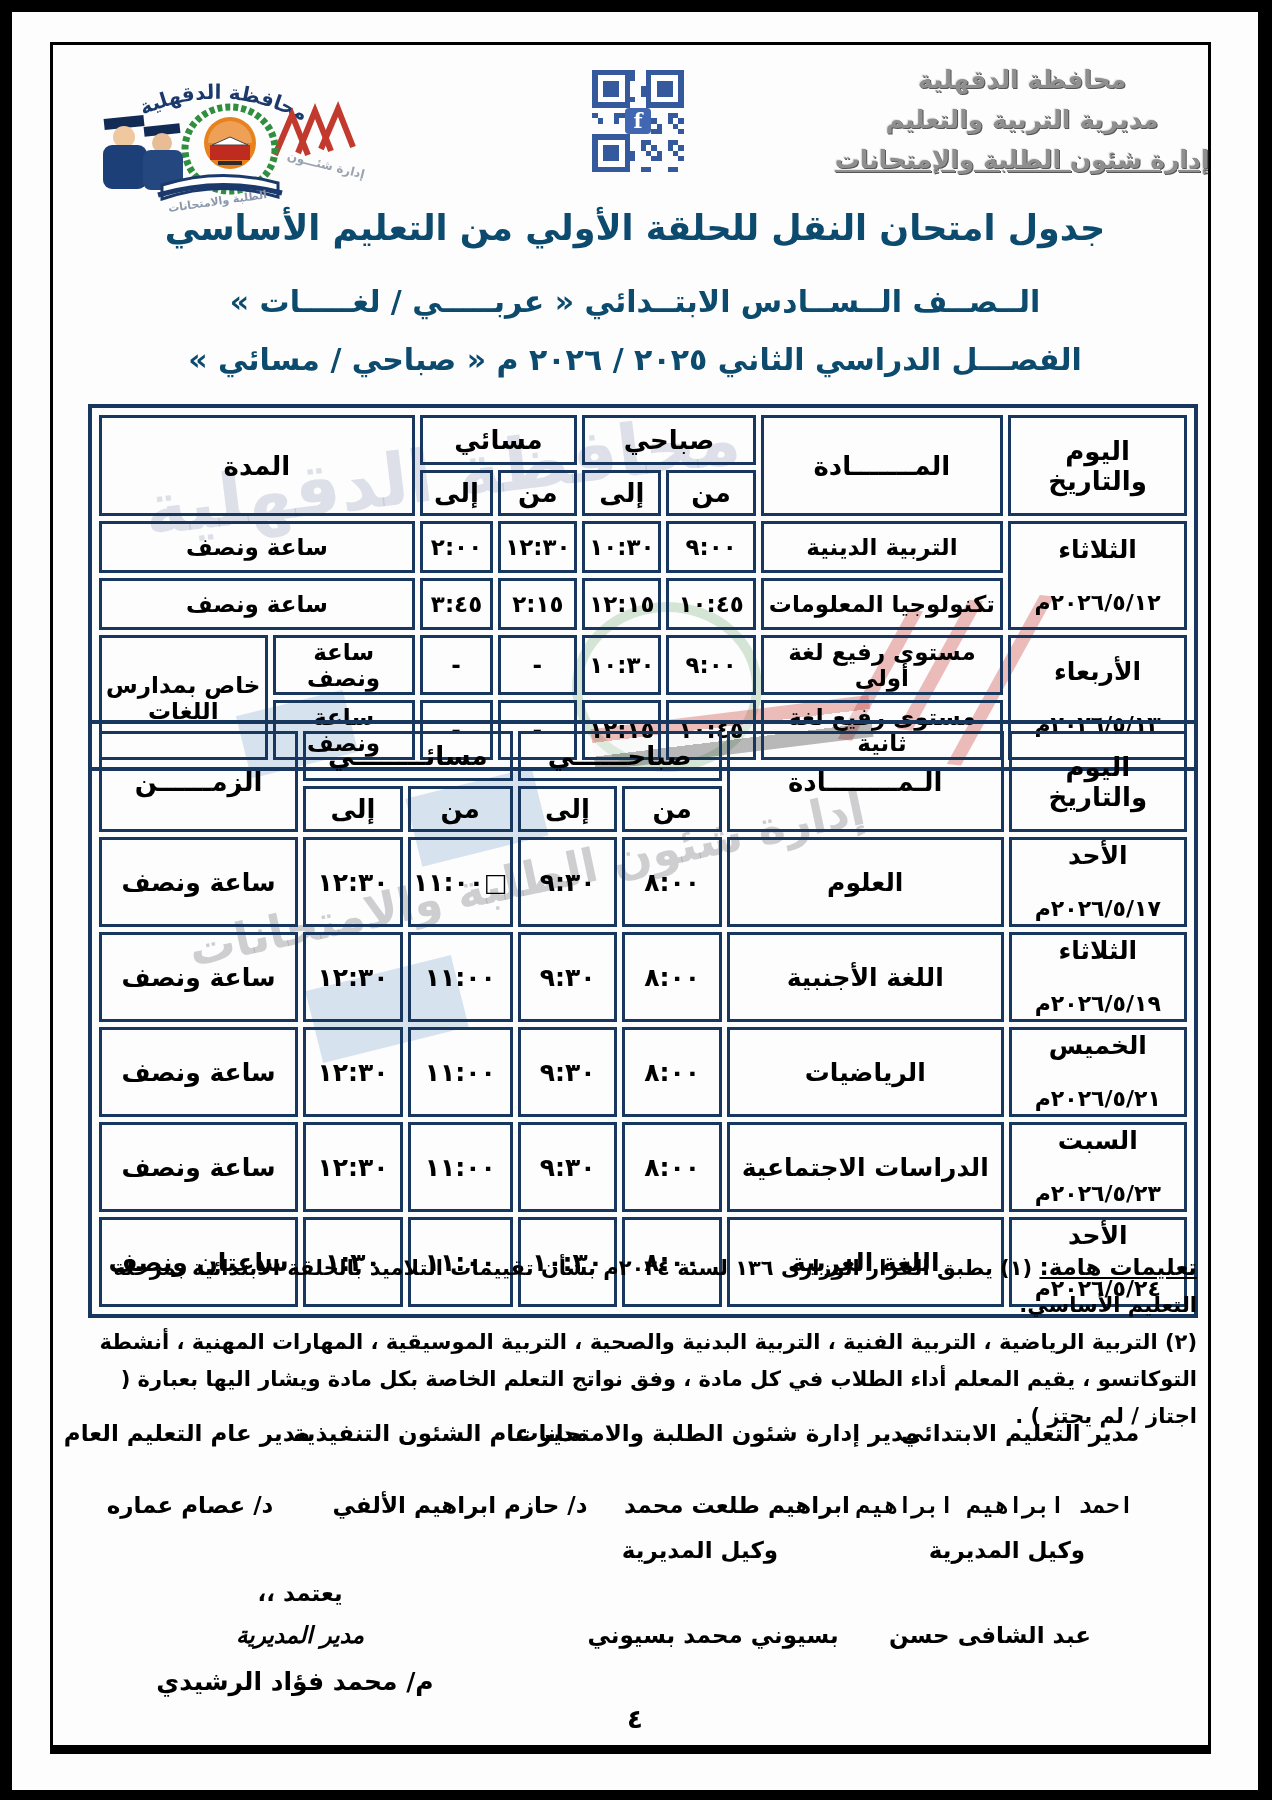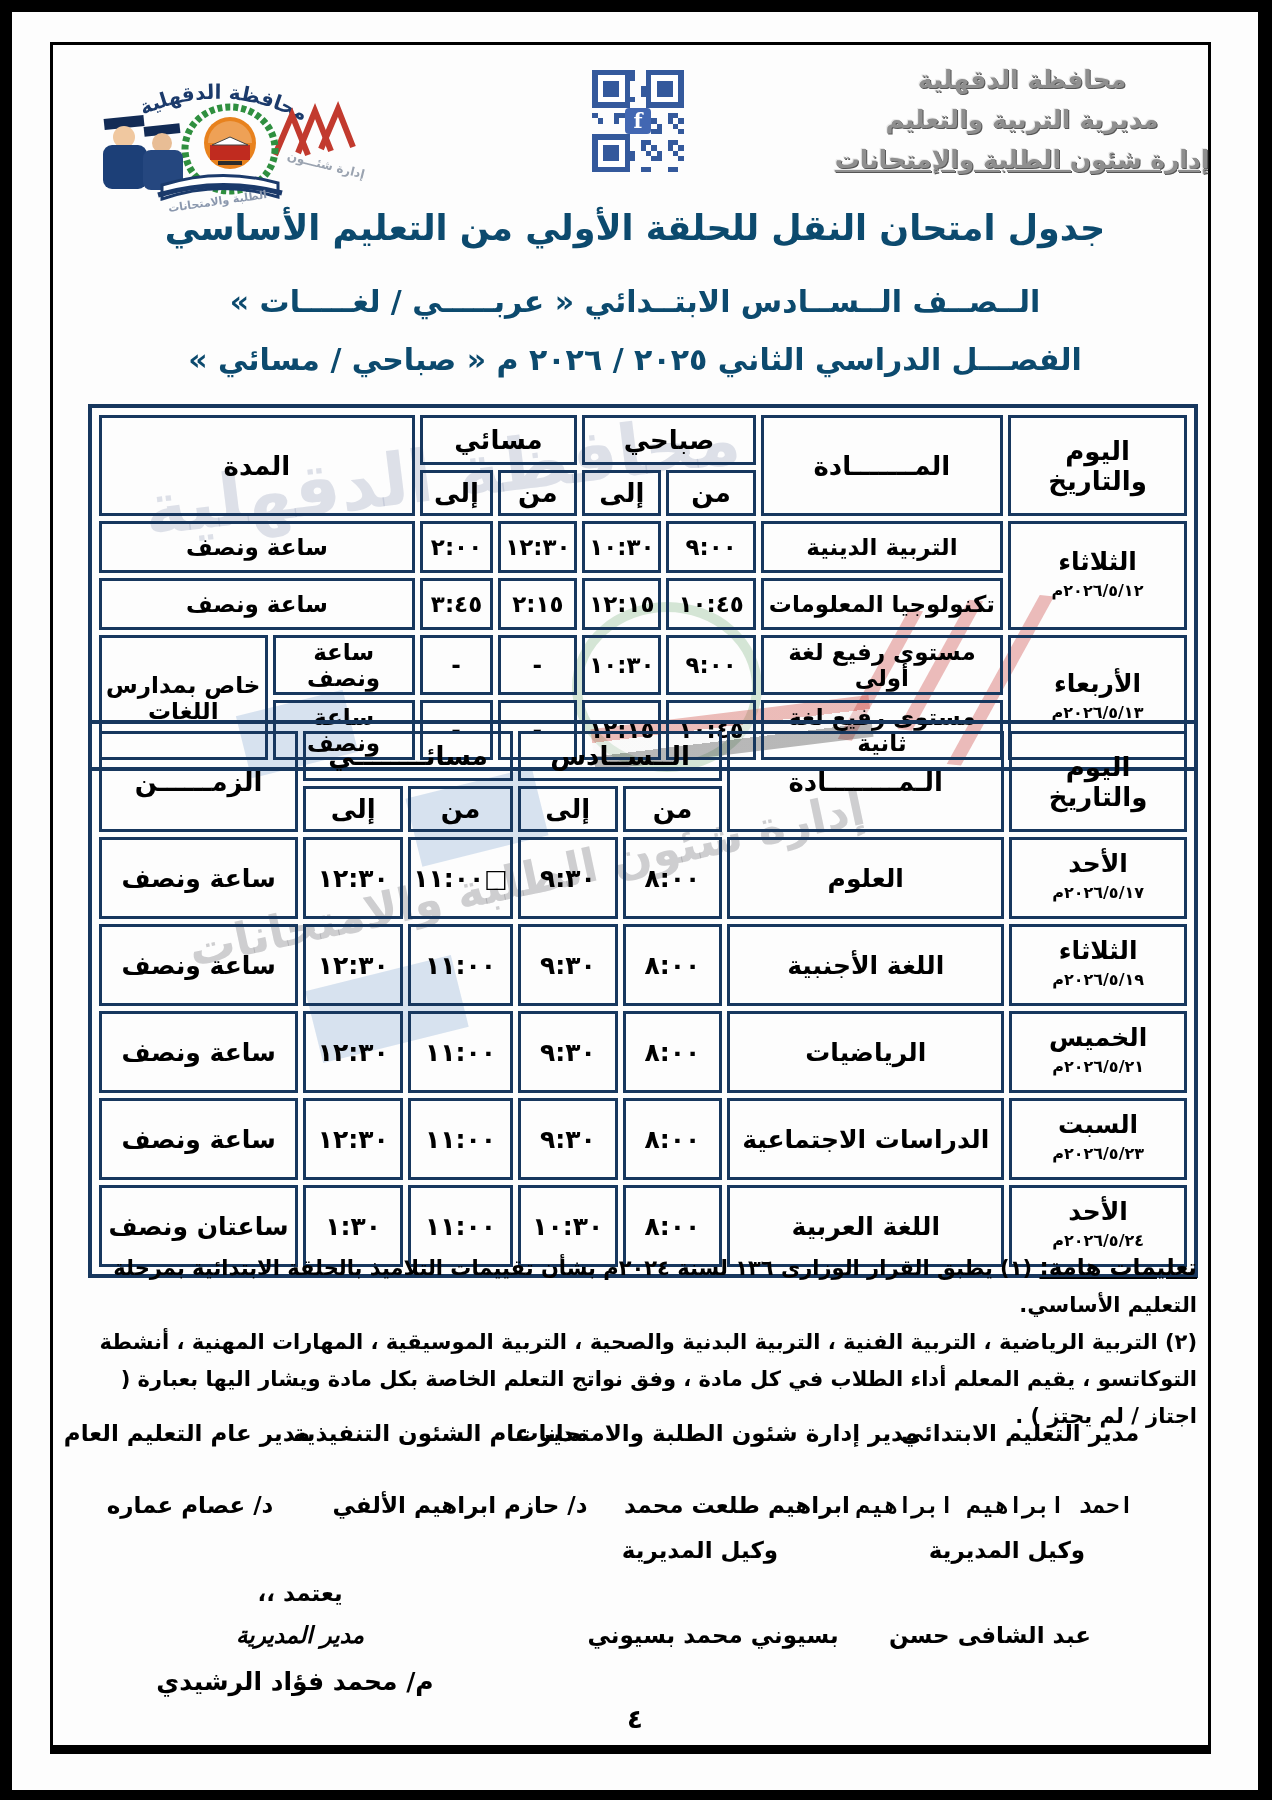--- a/index.html
+++ b/index.html
@@ -44,21 +44,21 @@
   .tbl-wrap{border:4px solid #17375e;padding:2px;background:transparent;}
   table.sched{width:100%;border-collapse:separate;border-spacing:5px;direction:rtl;}
   table.sched th,table.sched td{border:3px solid #17375e;background:transparent;
         text-align:center;vertical-align:middle;font-weight:bold;color:#000;padding:1px 2px;}
   table.sched th{font-size:26px;}
   .tA th{height:42px;} .tB th{height:38px;}
   table.t1tbl td{height:44px;font-size:23px;}
   table.t2tbl td{height:74px;font-size:25px;}
   td.subj{font-size:26px;}
   td.day .d1{display:block;font-size:25px;line-height:30px;}
-  td.day .d2{display:block;font-size:16px;line-height:28px;}
+  td.day .d2{display:block;font-size:22px;line-height:28px;margin-top:24px;}
   td.time{font-size:24px;letter-spacing:1px;margin-top:20px;}
   th.hv{vertical-align:middle;}
 
   
   .notes{left:55px;top:1237px;width:1130px;direction:rtl;text-align:right;
         font-size:21px;font-weight:bold;line-height:37px;color:#000;}
   .notes .lbl{text-decoration:underline;font-size:23px;}
 
   
   .sig{position:absolute;transform:translateX(-50%);white-space:nowrap;direction:rtl;
@@ -271,21 +271,21 @@
           <col style="width:9.5%">
           <col style="width:9.5%">
         <col style="width:9%">
           <col style="width:9.5%">
           <col style="width:19%">
       </colgroup>
       <tbody>
           <tr class="tA">
         <th rowspan="2" class="hv">اليوم والتاريخ</th>
         <th rowspan="2" class="hv">الـمــــــــادة</th>
-        <th colspan="2">الــســادس</th>
+        <th colspan="2">صباحــــــي</th>
         <th colspan="2">مسائــــــــي</th>
         <th rowspan="2" class="hv">الزمــــــن</th>
       </tr>
       <tr class="tB">
         <th>من</th>
         <th>إلى</th>
         <th>من</th>
         <th>إلى</th>
       </tr>
       <tr>

